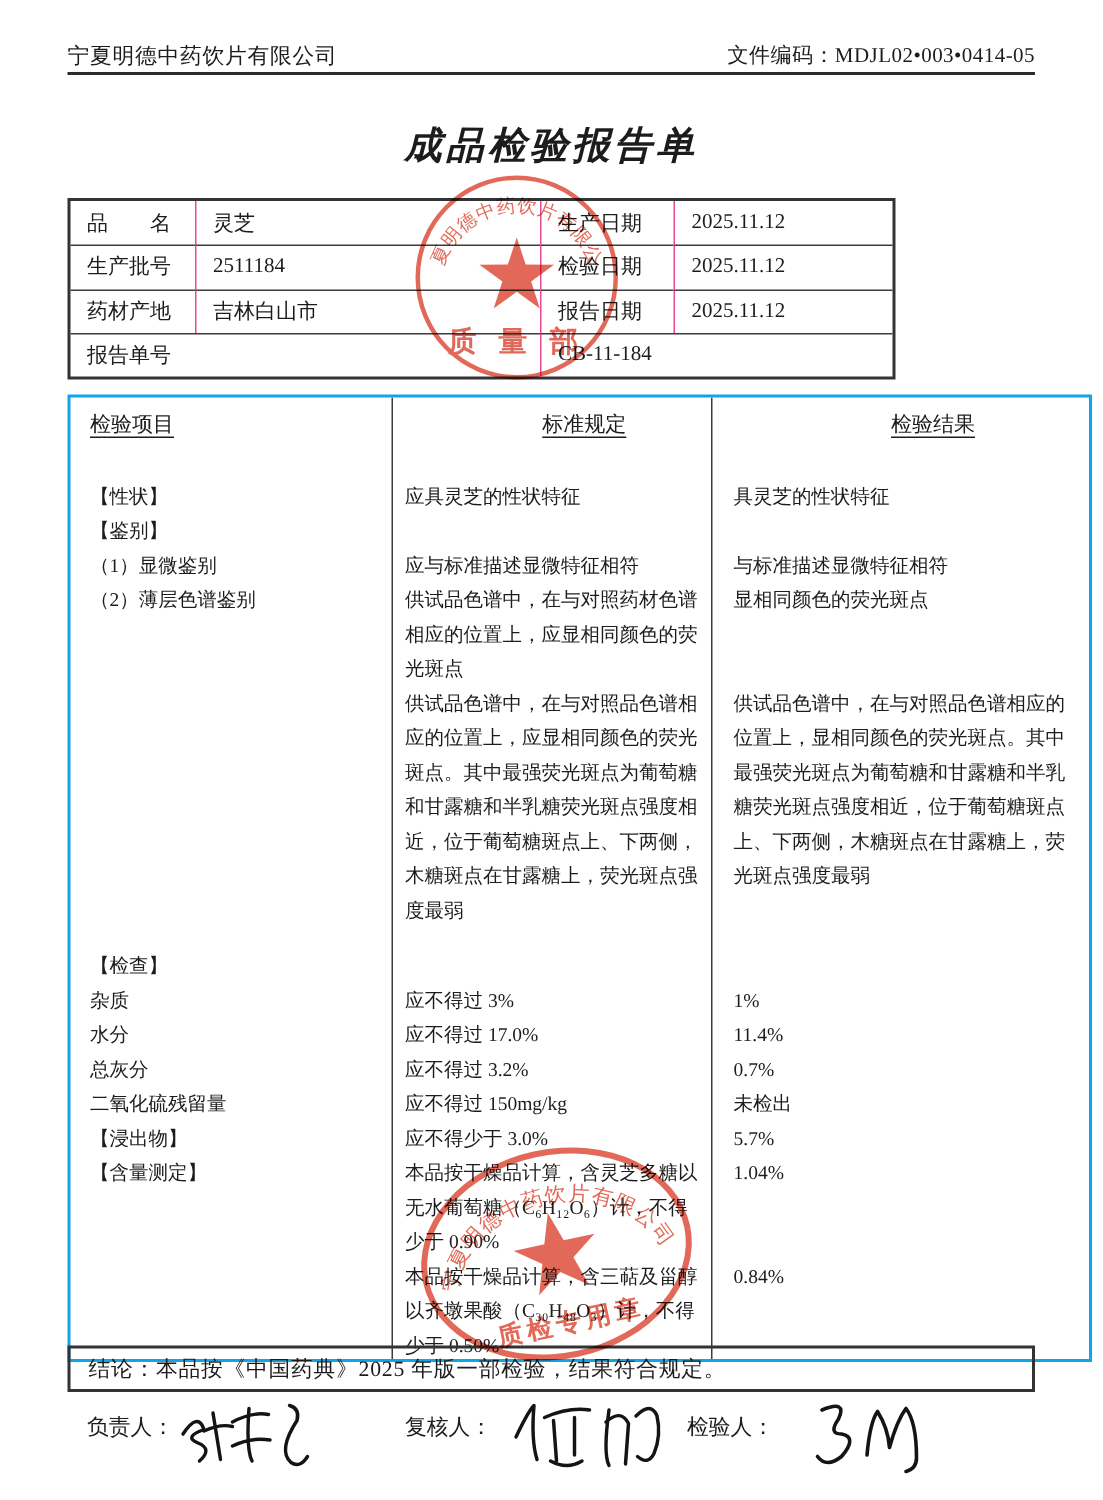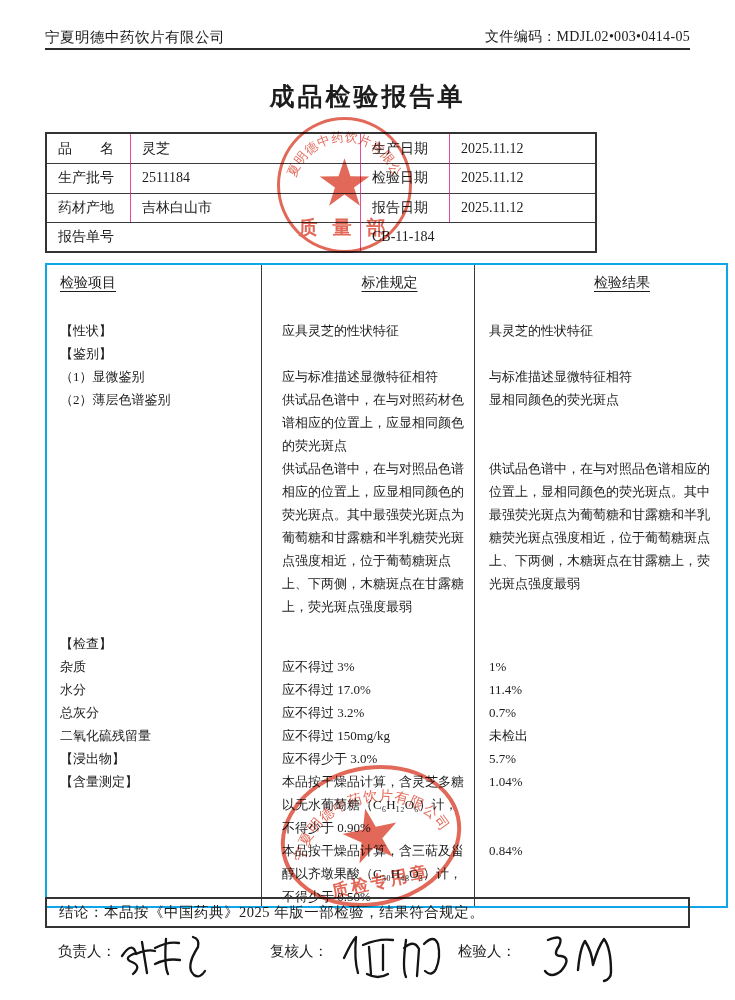--- a/index.html
+++ b/index.html
@@ -6,21 +6,21 @@
   body{
     width:735px;height:1000px;position:relative;background:#ffffff;
     font-family:"Liberation Serif","DejaVu Serif",serif;color:#1c1c1c;
     overflow:hidden;
   }
   .abs{position:absolute;}
   
   .company{left:45px;top:28px;font-size:14.5px;letter-spacing:.5px;}
   .doccode{right:45px;top:28px;font-size:14px;letter-spacing:.3px;}
   .header-rule{left:45px;top:48px;width:645px;border-top:2px solid #2b2b2b;height:0;}
-  .title{left:0;top:80px;width:735px;text-align:center;font-size:25px;font-weight:bold;letter-spacing:3px;}
+  .title{left:0;top:80px;width:735px;text-align:center;font-size:25px;font-weight:bold;letter-spacing:3px;font-style:italic;}
   
   .info-table{
     left:45px;top:132px;width:552px;height:121px;border:2px solid #333;box-sizing:border-box;
     display:grid;grid-template-columns:83px 230px 89px 1fr;grid-auto-rows:1fr;
     font-size:14px;
   }
   .ic{display:flex;align-items:center;padding-left:11px;border-top:1px solid #3c3c3c;border-left:1px solid #ec4899;box-sizing:border-box;}
   .ic.nbl{border-left:none;}
   .ic.nbt{border-top:none;}
   .ic.span2{grid-column:span 2;}
@@ -33,21 +33,21 @@
   .vline.v1{left:214px;}
   .vline.v2{left:427px;}
   .thead{display:grid;grid-template-columns:214px 213px 1fr;padding-top:9px;height:29px;font-size:14px;}
   .thead span{display:block;}
   .th-item{padding-left:13px;}
   .th-mid,.th-res{text-align:center;margin-left:44px;}
   .th-u{text-decoration:underline;text-underline-offset:4px;}
   .trow{display:grid;grid-template-columns:214px 213px 1fr;}
   .tc{font-size:13px;line-height:23px;box-sizing:border-box;}
   .tc.c1{padding-left:13px;}
-  .tc.c2{padding-left:21px;padding-right:5px;}
+  .tc.c2{padding-left:9px;padding-right:5px;}
   .tc.c3{padding-left:15px;padding-right:4px;}
   .mt16{margin-top:16px;}
   .mt14{margin-top:14px;}
   
   .conclusion{
     left:45px;top:897px;width:645px;height:31px;border:2px solid #333;box-sizing:border-box;
     display:flex;align-items:center;padding-left:12px;font-size:14.5px;letter-spacing:.5px;
   }
   
   .sig-label{top:942px;font-size:14.5px;}

